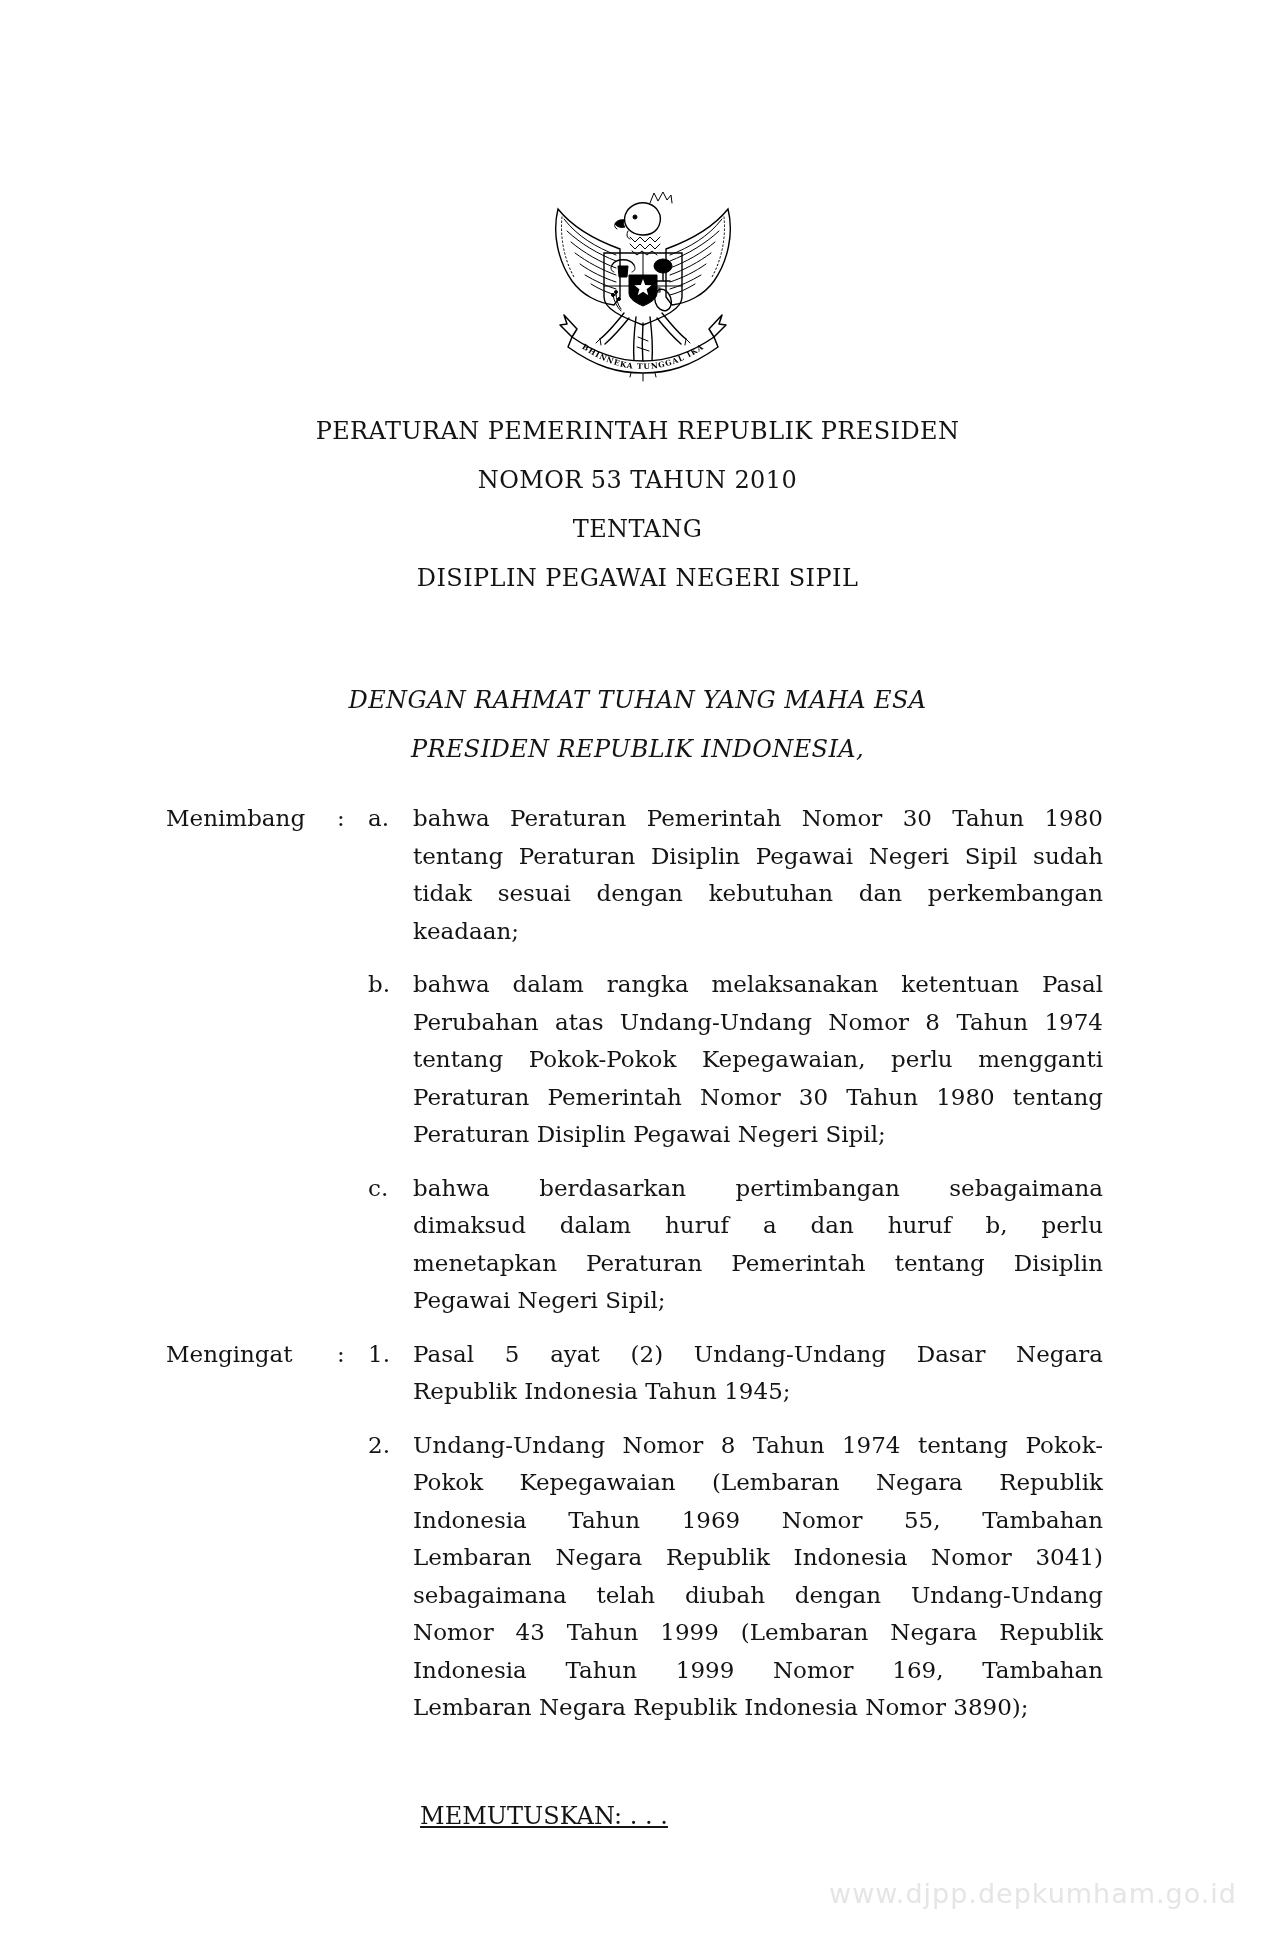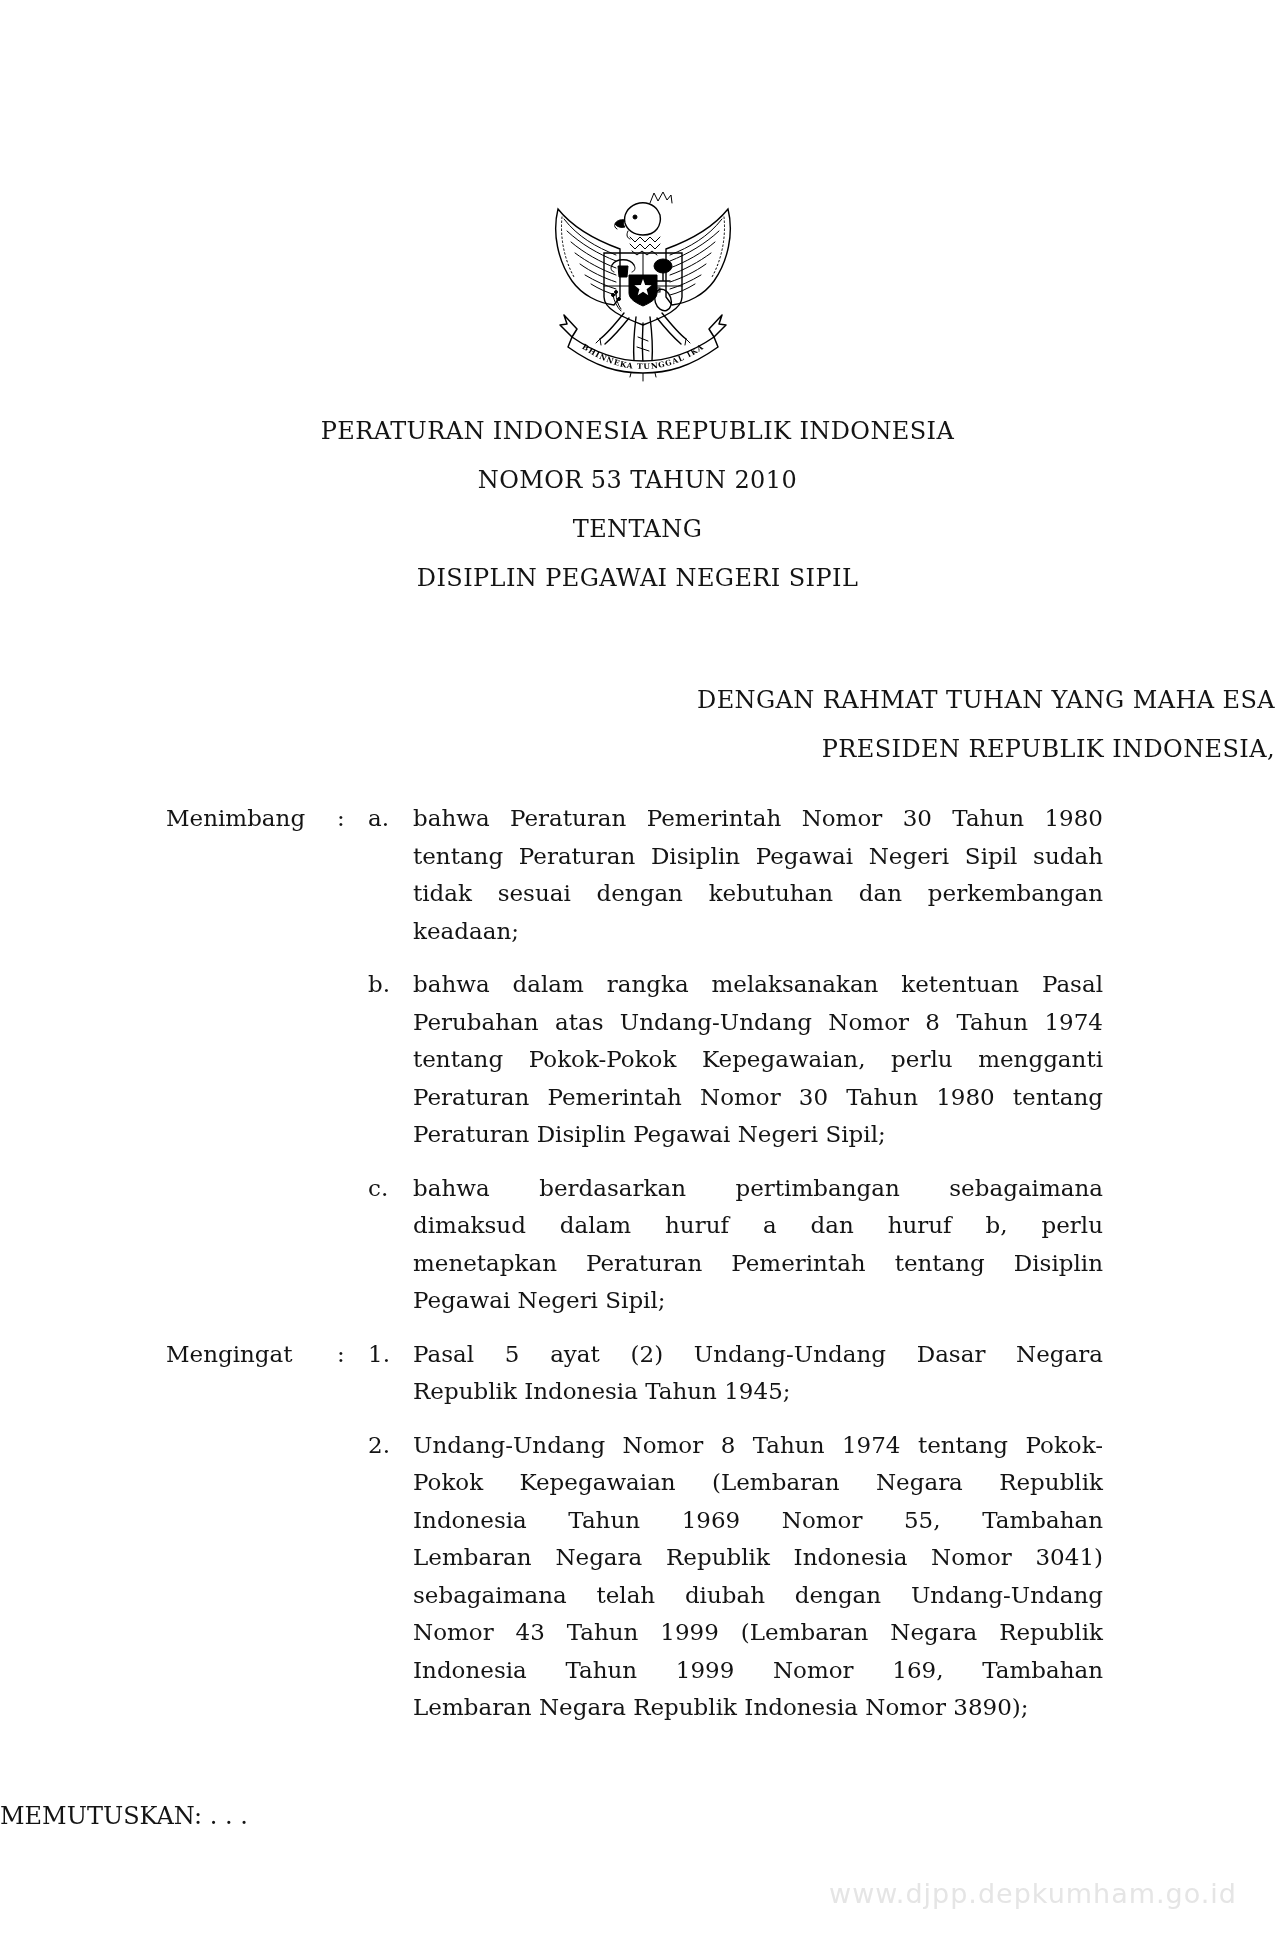--- a/index.html
+++ b/index.html
@@ -28,24 +28,25 @@
     text-align: center;
     font-size: 24px;
     line-height: 49px;
     letter-spacing: 0.4px;
   }
   .preamble-block {
     position: absolute;
     top: 676px;
     left: 0;
     width: 100%;
-    text-align: right;
+    text-align: center;
     font-size: 24px;
     line-height: 49px;
     letter-spacing: 0.4px;
+    font-style: italic;
   }
   .body-block {
     position: absolute;
     top: 800px;
     left: 0;
     width: 1107px;
   }
   .row {
     display: grid;
     grid-template-columns: 166px 171px 31px 45px 690px;
@@ -60,23 +61,24 @@
   .cell-text { }
   .tline { line-height: 37.5px; white-space: normal; }
   .tline.just { text-align: justify; text-align-last: justify; }
   .decision-line {
     position: absolute;
     top: 1798px;
     left: 0;
     width: 1275px;
     padding-right: 187px;
     box-sizing: border-box;
-    text-align: left;
+    text-align: center;
     font-size: 24px;
     line-height: 37.5px;
+    text-decoration: underline;
   }
   .watermark {
     position: absolute;
     top: 1878px;
     right: 38px;
     font-family: "DejaVu Sans", sans-serif;
     font-size: 27px;
     letter-spacing: 1px;
     color: #e5e5e5;
     text-align: center;
@@ -161,21 +163,21 @@
     <path class="band" d="M22,150 C48,168 70,174 93,174 C116,174 138,168 164,150 L168,160 C140,180 118,186 93,186 C68,186 46,180 18,160 Z"></path>
     <path class="band" d="M22,150 L10,138 L17,137 L14,128 L27,142 Z"></path>
     <path class="band" d="M164,150 L176,138 L169,137 L172,128 L159,142 Z"></path>
     <path id="mpath" d="M30,160 C55,177 73,182 93,182 C113,182 131,177 156,160" fill="none" stroke="none"></path>
     <text class="motto-text">
       <textPath href="#mpath" startOffset="50%" text-anchor="middle">BHINNEKA TUNGGAL IKA</textPath>
     </text>
   </svg>
 
   <div class="title-block">
-    <div>PERATURAN INDONESIA REPUBLIK INDONESIA</div>
+    <div>PERATURAN PEMERINTAH REPUBLIK PRESIDEN</div>
     <div>NOMOR 53 TAHUN 2010</div>
     <div>TENTANG</div>
     <div>DISIPLIN PEGAWAI NEGERI SIPIL</div>
   </div>
 
   <div class="preamble-block">
     <div>DENGAN RAHMAT TUHAN YANG MAHA ESA</div>
     <div>PRESIDEN REPUBLIK INDONESIA,</div>
   </div>
 

